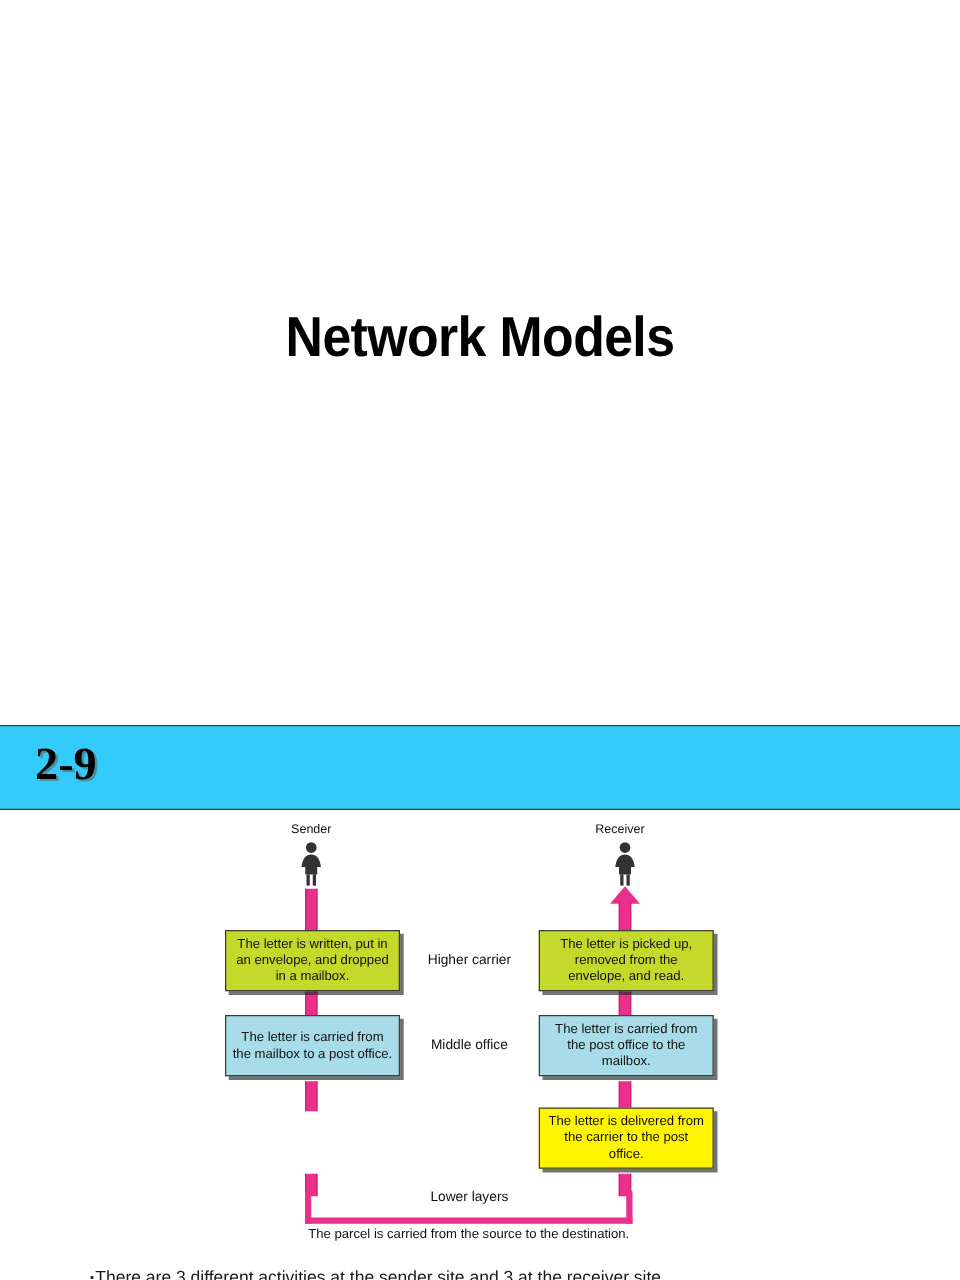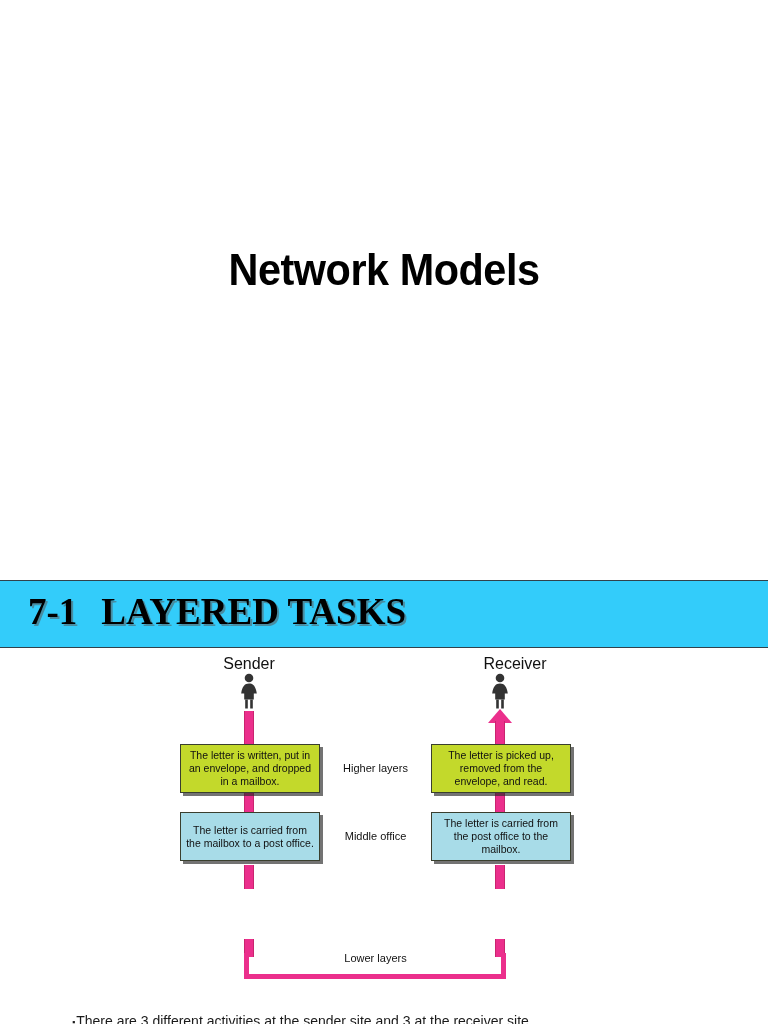--- a/index.html
+++ b/index.html
@@ -69,28 +69,28 @@
   #figure {
     position: absolute;
     left: 180px;
     top: 657px;
     width: 390px;
     height: 338px;
   }
 
   .end-label {
     position: absolute;
-    font-size: 16px;
+    font-size: 10px;
     line-height: 13px;
     color: #111111;
     white-space: nowrap;
     text-align: center;
   }
   #label-sender   { left: 26px;  top: 0px;  width: 86px; }
-  #label-receiver { left: 292px; top: 0px;  width: 86px; }
+  #label-receiver { left: 273px; top: 0px;  width: 86px; }
 
   
   .person {
     position: absolute;
     width: 24px;
     height: 36px;
   }
   #person-sender   { left: 57px;  top: 16px; }
   #person-receiver { left: 308px; top: 16px; }
 
@@ -209,22 +209,21 @@
     margin-right: 1px;
   }
 </style>
 </head>
 <body>
 
 <div id="slide-title">Network Models</div>
 
 <div id="section-banner">
   <div id="section-banner-inner">
-    <span id="banner-number" class="banner-text">7-1</span>
-    <span id="banner-heading" class="banner-text">LAYERED TASKS</span>
+    <span id="banner-number" class="banner-text">2-9</span>
   </div>
 </div>
 
 <div id="figure">
 
   <div id="label-sender" class="end-label">Sender</div>
   <div id="label-receiver" class="end-label">Receiver</div>
 
   <div id="person-sender" class="person">
     <svg viewBox="0 0 24 36" width="24" height="36" aria-hidden="true">
@@ -252,25 +251,27 @@
   <div id="arrowhead-receiver"></div>
   <div id="rail-r-top" class="rail"></div>
   <div id="rail-r-1" class="rail"></div>
   <div id="rail-r-2" class="rail"></div>
   <div id="rail-r-3" class="rail"></div>
 
   <div id="connector-bottom"></div>
 
   <div class="layer-box box-green col-left row-higher">The letter is written, put in an envelope, and dropped in a mailbox.</div>
   <div class="layer-box box-green col-right row-higher">The letter is picked up, removed from the envelope, and read.</div>
-  <div id="layer-name-higher" class="layer-name">Higher layers</div>
+  <div id="layer-name-higher" class="layer-name">Higher carrier</div>
 
   <div class="layer-box box-blue col-left row-middle">The letter is carried from the mailbox to a post office.</div>
   <div class="layer-box box-blue col-right row-middle">The letter is carried from the post office to the mailbox.</div>
   <div id="layer-name-middle" class="layer-name">Middle office</div>
 
+  <div class="layer-box box-yellow col-right row-lower">The letter is delivered from the carrier to the post office.</div>
   <div id="layer-name-lower" class="layer-name">Lower layers</div>
 
+  <div id="figure-caption">The parcel is carried from the source to the destination.</div>
 </div>
 
 <div id="bullet-line">
   <span id="bullet-marker">▪</span><span>There are 3 different activities at the sender site and 3 at the receiver site.</span>
 </div>
 
 </body></html>

